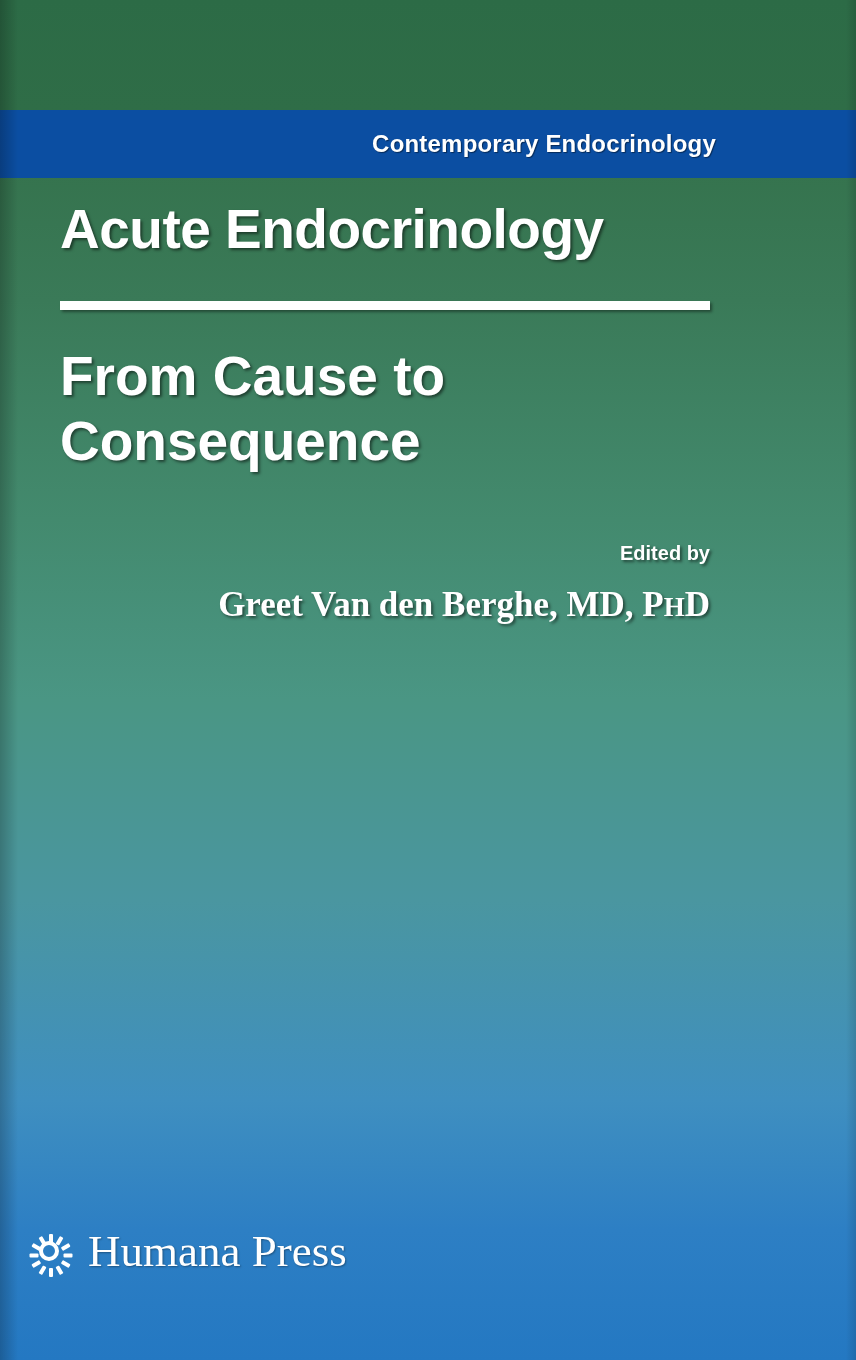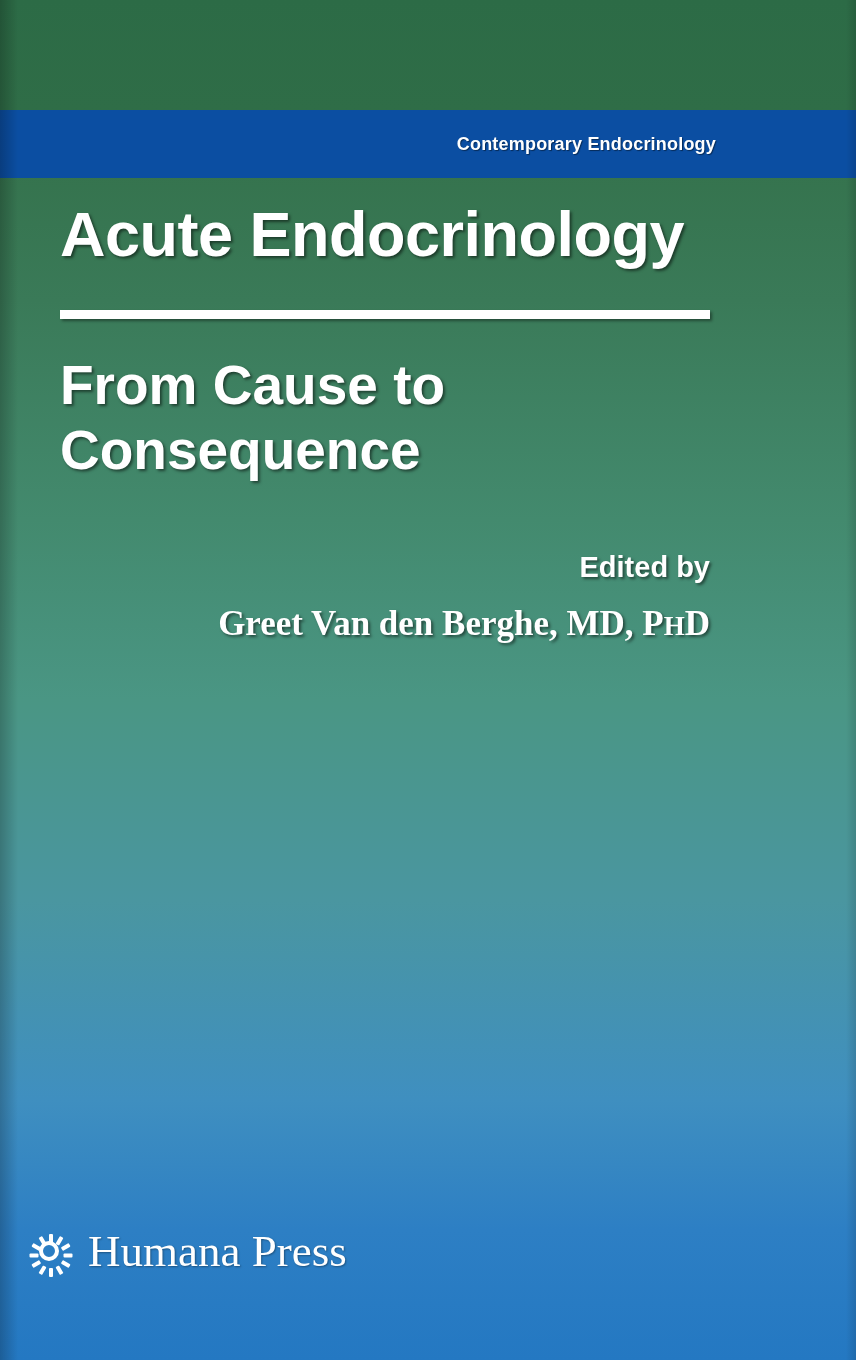--- a/index.html
+++ b/index.html
@@ -70,38 +70,38 @@
     height: 68px;
     background: #0b4ea2;
     display: flex;
     align-items: center;
     justify-content: flex-end;
     box-sizing: border-box;
     padding-right: 140px;
   }
   .series-band .series-text {
     color: #ffffff;
-    font-size: 18px;
+    font-size: 24px;
     font-weight: bold;
     letter-spacing: 0.2px;
     text-shadow: 1px 1px 1px rgba(0,0,0,0.45);
   }
 
   .title-block {
     position: absolute;
     left: 0;
     top: 200px;
     width: 100%;
     box-sizing: border-box;
     padding: 0 146px 0 60px;
   }
 
   .main-title {
     color: #ffffff;
-    font-size: 63px;
+    font-size: 55px;
     font-weight: bold;
     line-height: 1.08;
     letter-spacing: -0.5px;
     text-align: left;
     text-shadow: 2px 2px 3px rgba(0,0,0,0.5);
     margin: 0;
   }
 
   .rule {
     margin-top: 42px;
@@ -116,21 +116,21 @@
     font-size: 55px;
     font-weight: bold;
     line-height: 1.18;
     text-align: left;
     text-shadow: 2px 2px 3px rgba(0,0,0,0.5);
   }
 
   .edited-by {
     margin-top: 68px;
     color: #ffffff;
-    font-size: 29px;
+    font-size: 20px;
     font-weight: bold;
     text-align: right;
     text-shadow: 2px 2px 3px rgba(0,0,0,0.5);
   }
 
   .editor-name {
     margin-top: 20px;
     color: #ffffff;
     font-size: 35px;
     font-weight: bold;

